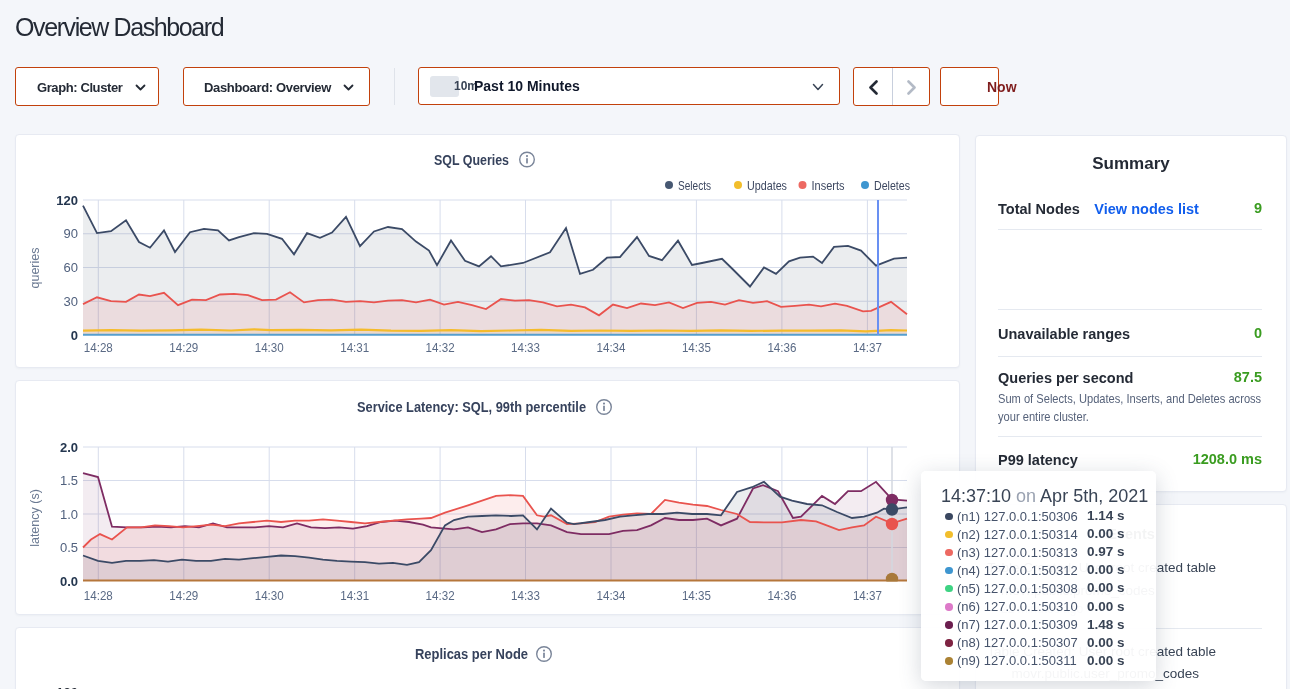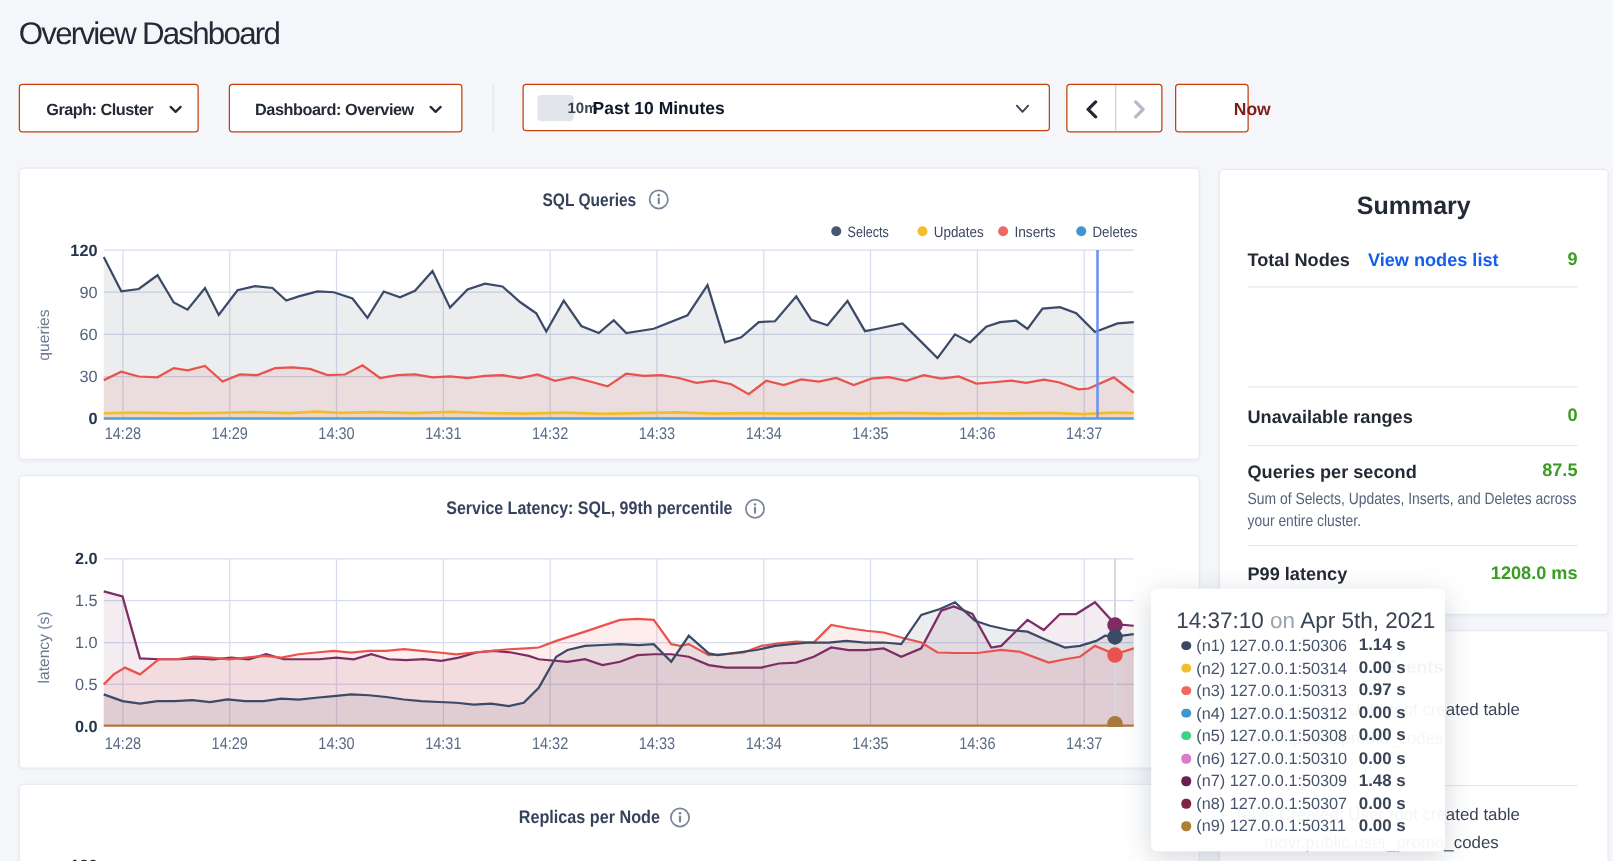--- a/index.html
+++ b/index.html
@@ -185,21 +185,21 @@
 <g transform="translate(528,26)">
           <circle cx="0" cy="0" r="7.3" fill="none" stroke="#7a8599" stroke-width="1.4"></circle>
           <circle cx="0" cy="-3.4" r="1.05" fill="#7a8599"></circle>
           <rect x="-0.85" y="-1.6" width="1.7" height="5.6" rx="0.85" fill="#7a8599"></rect>
         </g>
 <text x="62" y="69" text-anchor="end" font-size="13" font-weight="bold" fill="#242a35">120</text>
 </svg>
 </div>
 
 <div class="panel" style="left:975px; top:135px; width:312px; height:357px;">
-  <div style="position:absolute; left:0; right:0; top:18px; text-align:center; font-weight:700; font-size:20px; color:#242a35;">Summary</div>
+  <div style="position:absolute; left:0; right:0; top:18px; text-align:center; font-weight:700; font-size:17px; color:#242a35;">Summary</div>
   <div class="sumrow" style="top:64px;"><span class="sumtitle">Total Nodes</span>
     <span style="font-weight:700; font-size:14.5px; color:#115eed; margin-left:10px;">View nodes list</span>
     <span class="sumval">9</span></div>
   <div class="divider" style="top:93px;"></div>
   <div class="divider" style="top:173px;"></div>
   <div class="sumrow" style="top:189px;"><span class="sumtitle">Unavailable ranges</span><span class="sumval">0</span></div>
   <div class="divider" style="top:220px;"></div>
   <div class="sumrow" style="top:233px;"><span class="sumtitle">Queries per second</span><span class="sumval">87.5</span>
     <div class="sumdesc">Sum of Selects, Updates, Inserts, and Deletes across<br>your entire cluster.</div></div>
   <div class="divider" style="top:300px;"></div>

